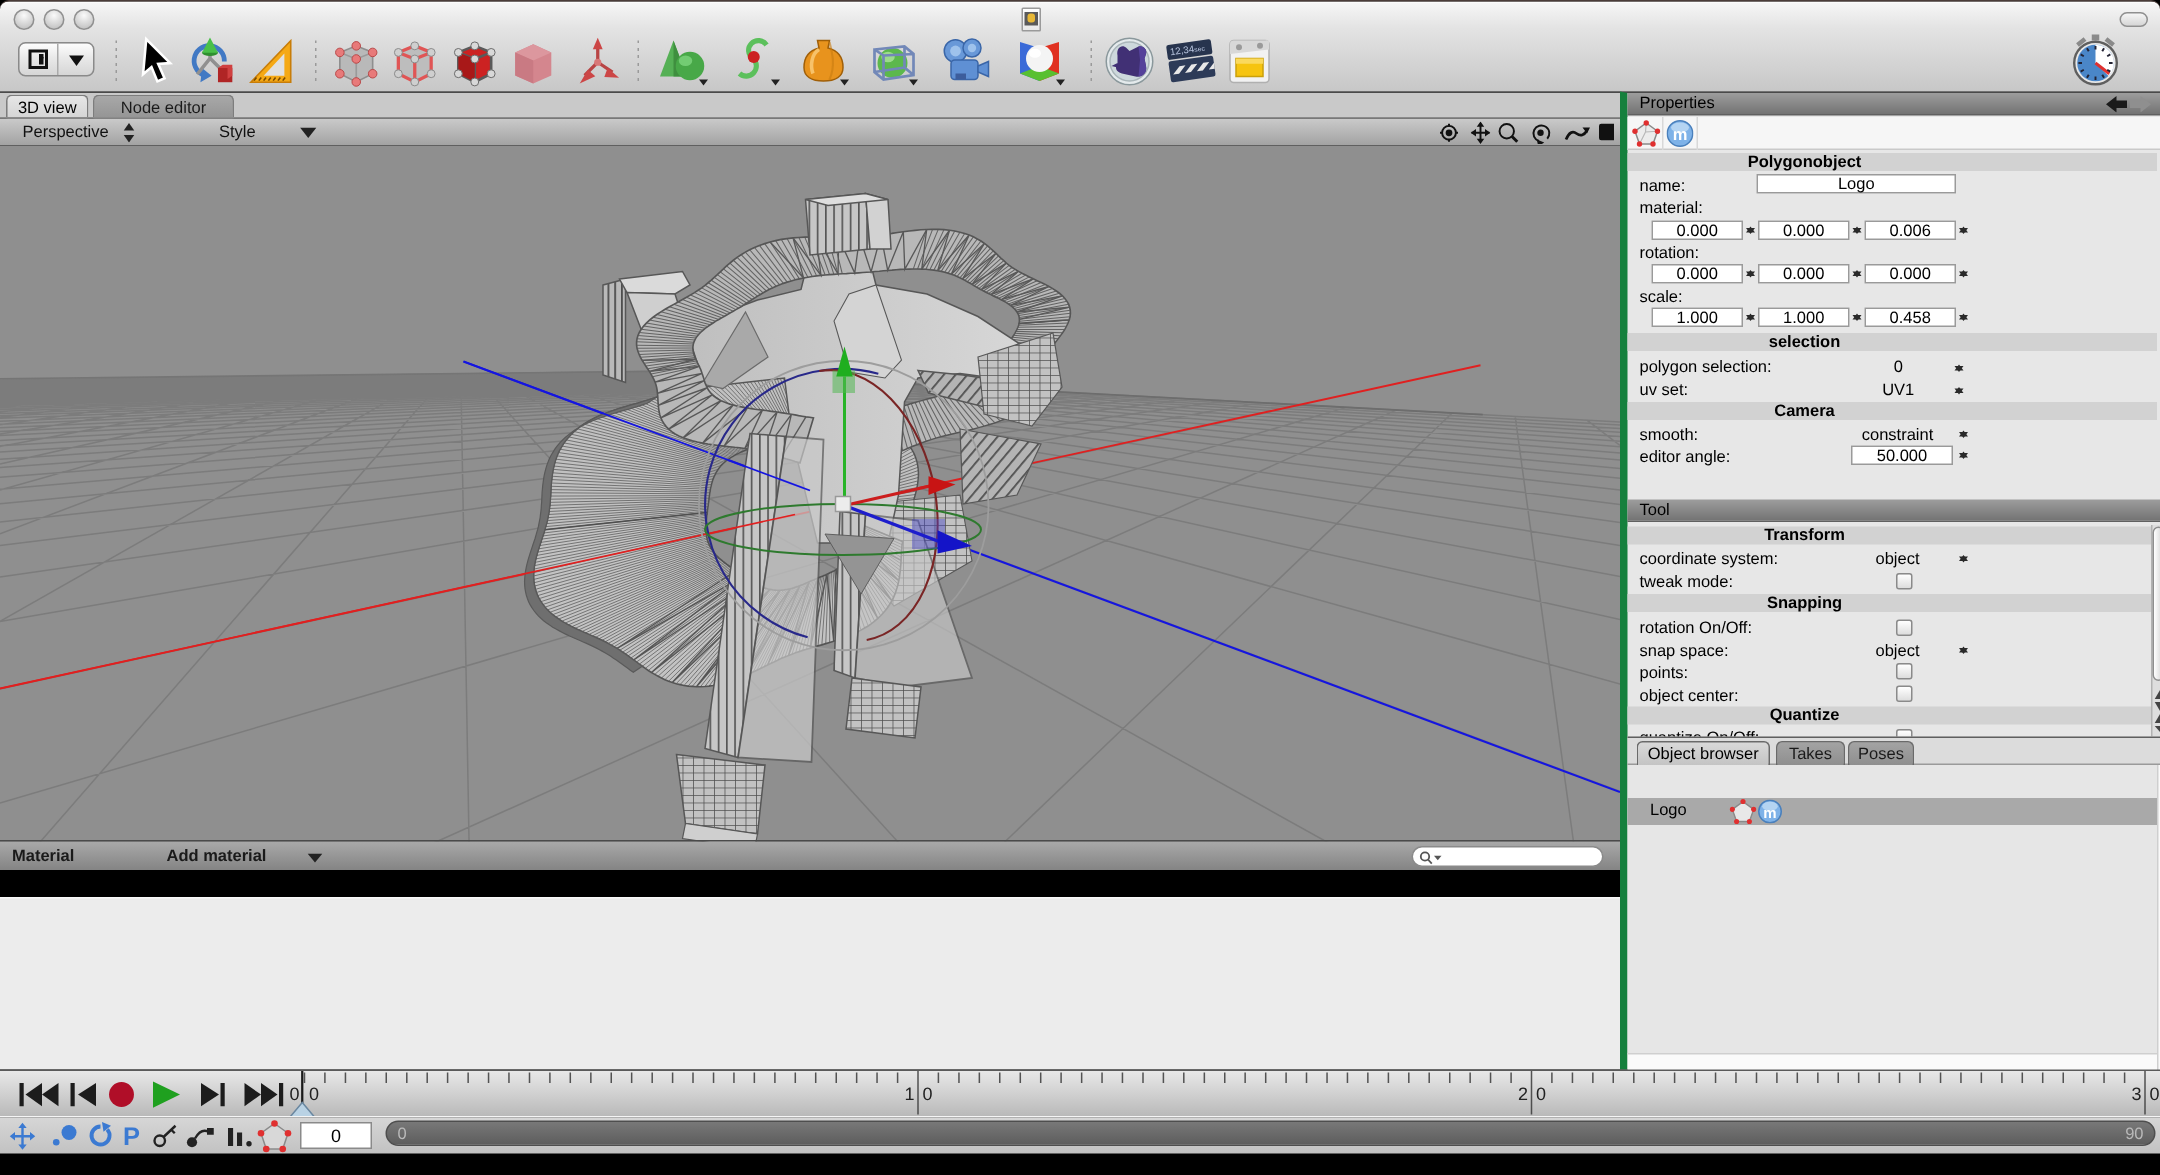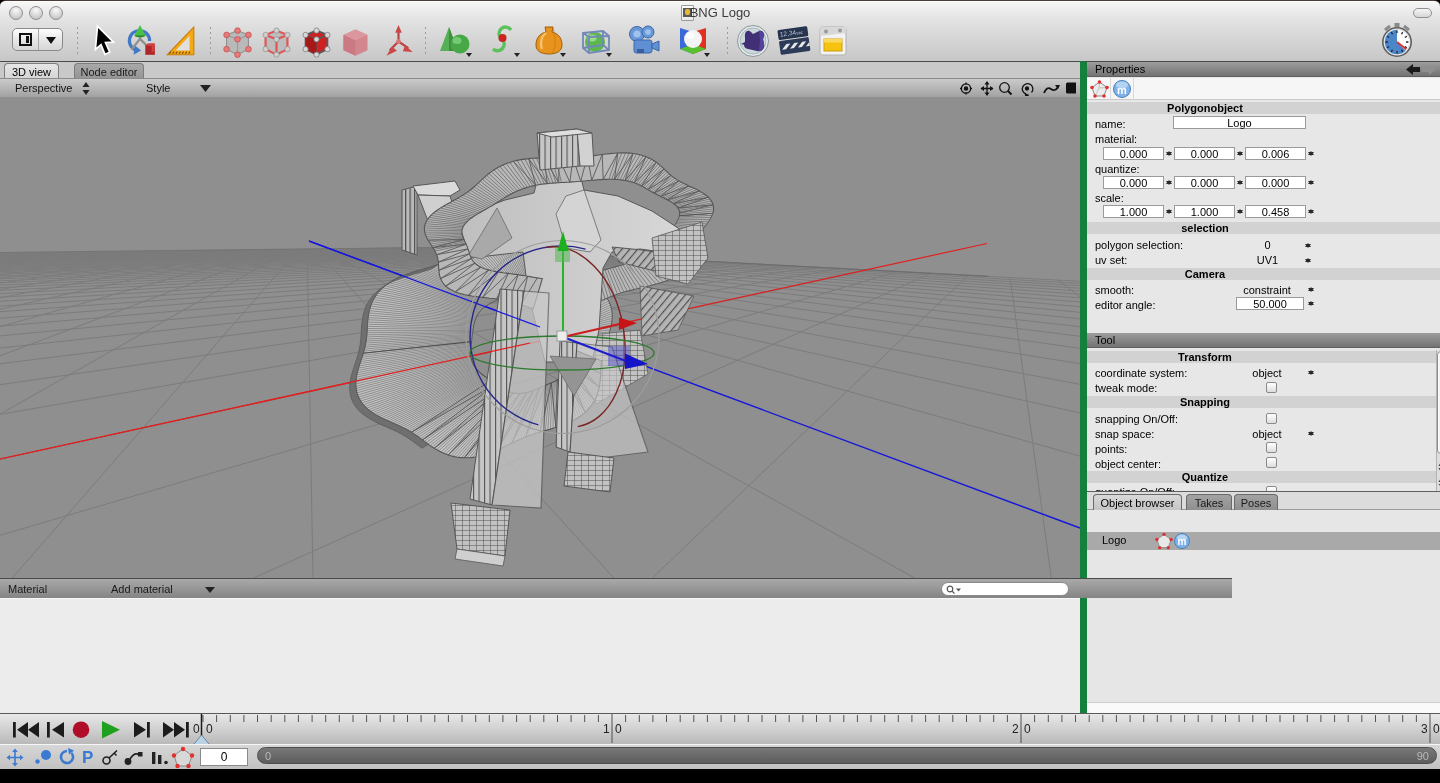--- a/index.html
+++ b/index.html
@@ -21,24 +21,24 @@
 #splitbtn .sq{position:absolute;left:6px;top:4px;width:13px;height:13px;border:2px solid #111}
 #splitbtn .sq i{position:absolute;right:1px;top:1px;width:3px;height:3px;background:#111}
 #splitbtn .sq b{position:absolute;right:1px;bottom:1px;width:3px;height:5px;background:#111}
 #splitbtn .da{position:absolute;left:33px;top:8px;width:0;height:0;border:5px solid transparent;border-top:7px solid #111}
 
 #tabbar{left:0;top:61px;width:1080px;height:17px;background:#c9c9c9;border-top:1px solid #4a4a4a}
 .vtab{position:absolute;top:1px;height:16px;border:1px solid #7d7d7d;border-bottom:none;border-radius:4px 4px 0 0;font-size:11px;color:#000;text-align:center;line-height:16px}
 #perspbar{left:0;top:78px;width:1156px;height:19px;background:linear-gradient(#cacaca,#a2a2a2);border-top:1px solid #8b8b8b;font-size:11px;color:#111}
 #vp{left:0;top:97px;width:1080px;height:481px}
 
-#matbar{left:0;top:578px;width:1232px;height:20px;background:linear-gradient(#a9a9a9,#848484);border-top:1px solid #4a4a4a;font-size:11px;font-weight:normal;color:#1a1a1a}
+#matbar{left:0;top:560px;width:1080px;height:20px;background:linear-gradient(#a9a9a9,#848484);border-top:1px solid #4a4a4a;font-size:11px;font-weight:bold;color:#1a1a1a}
 #matarea{left:0;top:598px;width:1080px;height:115px;background:#ececec;border-top:1px solid #f8f8f8}
 
-#rpanel{left:1080px;top:61px;width:360px;height:652px;background:#e7e7e7;border-left:7px solid #15803d;border-top:1px solid #4a4a4a;font-size:11px;color:#000}
+#rpanel{left:1080px;top:61px;width:360px;height:652px;background:#e7e7e7;border-left:5px solid #15803d;border-top:1px solid #4a4a4a;font-size:11px;color:#000}
 .phdr{position:absolute;left:0;width:359px;height:15px;background:linear-gradient(#9d9d9d,#737373);border-bottom:1px solid #606060;color:#000;font-size:11px;padding-left:8px;line-height:15px}
 .sechdr{position:absolute;left:0;width:353px;height:12px;background:#d2d2d2;font-weight:bold;font-size:11px;line-height:12px}
 .sechdr span{display:block;width:236px;text-align:center}
 .lbl{position:absolute;font-size:11px;color:#000}
 .fld{position:absolute;height:13px;background:#fff;border:1px solid #9a9a9a;font-size:11px;text-align:center;line-height:12px}
 .stp{position:absolute;width:7px;height:13px}
 .stp:before{content:"";position:absolute;left:0;top:1px;border:3.2px solid transparent;border-bottom:4.5px solid #2a2a2a}
 .stp:after{content:"";position:absolute;left:0;bottom:1px;border:3.2px solid transparent;border-top:4.5px solid #2a2a2a}
 .cb{position:absolute;width:11px;height:11px;background:linear-gradient(#fff,#ddd);border:1px solid #8a8a8a;border-radius:2px}
 
@@ -50,21 +50,20 @@
 </style></head><body>
 <div id="win">
 
 <div id="titlebar" class="abs">
  <div class="tl" style="left:9px"></div>
       <div class="tl" style="left:29px"></div>
       <div class="tl" style="left:49px"></div>
  <div id="doc-ico">
         <i></i>
       </div>
- <div id="title">BNG Logo</div>
  <div id="lozenge"></div>
  <div id="splitbtn">
         <div class="half"></div>
         <div class="sq">
           <i></i>
           <b></b>
         </div>
         <div class="da"></div>
       </div>
  <div class="tsep" style="left:77px"></div>
@@ -231,21 +230,21 @@
   <path d="M17 20 L17 7.8 A12.2 12.2 0 0 1 25.7 28.7 Z" fill="#fff"></path>
   <path d="M17 20 L26.2 27.2" stroke="#e03030" stroke-width="2"></path>
   <g stroke="#223" stroke-width="1.3">
    <path d="M17 8.6 l0 2.4 M17 29 l0 2.4 M5.6 20 l2.4 0 M26 20 l2.4 0 M11.3 10.1 l1.2 2.1 M21.5 27.8 l1.2 2.1 M22.7 10.1 l-1.2 2.1 M11.3 29.9 l1.2-2.1 M7.1 14.3 l2.1 1.2 M24.8 24.5 l2.1 1.2 M26.9 14.3 l-2.1 1.2 M7.1 25.7 l2.1-1.2"></path>
   </g>
  </svg>
 </div>
 
 <div id="tabbar" class="abs">
  <div class="vtab" style="left:4px;width:55px;background:linear-gradient(#e6e6e6,#d4d4d4)">3D view</div>
- <div class="vtab" style="left:74px;width:70px;background:linear-gradient(#a8a8a8,#949494);color:#1a1a1a">Node editor</div>
+ <div class="vtab" style="left:62px;width:94px;background:linear-gradient(#a8a8a8,#949494);color:#1a1a1a">Node editor</div>
 </div>
 <div id="perspbar" class="abs">
  <span class="abs" style="left:15px;top:3px">Perspective</span>
  <svg class="abs" style="left:82px;top:3px" width="8" height="13">
         <path d="M4 0 L7.5 5 L.5 5 Z" fill="#222"></path>
         <path d="M4 13 L7.5 8 L.5 8 Z" fill="#222"></path>
       </svg>
  <span class="abs" style="left:146px;top:3px">Style</span>
  <svg class="abs" style="left:200px;top:6px" width="11" height="8">
         <path d="M0 0 L11 0 L5.5 7 Z" fill="#222"></path>
@@ -385,21 +384,21 @@
  <div class="sechdr" style="top:40px"><span style="display:inline-block;width:236px">Polygonobject</span></div>
  <div class="lbl" style="left:8px;top:56px">name:</div>
  <div class="fld" style="left:86px;top:54px;width:133px">Logo</div>
  <div class="lbl" style="left:8px;top:71px">material:</div>
  <div class="fld" style="left:16px;top:85px;width:61px">0.000</div>
       <div class="stp" style="left:79px;top:85px"></div>
  <div class="fld" style="left:87px;top:85px;width:61px">0.000</div>
       <div class="stp" style="left:150px;top:85px"></div>
  <div class="fld" style="left:158px;top:85px;width:61px">0.006</div>
       <div class="stp" style="left:221px;top:85px"></div>
- <div class="lbl" style="left:8px;top:101px">quantize:</div>
+ <div class="lbl" style="left:8px;top:101px">rotation:</div>
  <div class="fld" style="left:16px;top:114px;width:61px">0.000</div>
       <div class="stp" style="left:79px;top:114px"></div>
  <div class="fld" style="left:87px;top:114px;width:61px">0.000</div>
       <div class="stp" style="left:150px;top:114px"></div>
  <div class="fld" style="left:158px;top:114px;width:61px">0.000</div>
       <div class="stp" style="left:221px;top:114px"></div>
  <div class="lbl" style="left:8px;top:130px">scale:</div>
  <div class="fld" style="left:16px;top:143px;width:61px">1.000</div>
       <div class="stp" style="left:79px;top:143px"></div>
  <div class="fld" style="left:87px;top:143px;width:61px">1.000</div>
@@ -422,21 +421,21 @@
       <div class="stp" style="left:221px;top:235px"></div>
 
  <div class="phdr" style="top:271px">Tool</div>
  <div class="sechdr" style="top:289px"><span style="display:inline-block;width:236px">Transform</span></div>
  <div class="lbl" style="left:8px;top:305px">coordinate system:</div>
  <div class="lbl" style="left:140px;top:305px;width:80px;text-align:center">object</div>
       <div class="stp" style="left:221px;top:304px"></div>
  <div class="lbl" style="left:8px;top:320px">tweak mode:</div>
       <div class="cb" style="left:179px;top:320px"></div>
  <div class="sechdr" style="top:334px"><span style="display:inline-block;width:236px">Snapping</span></div>
- <div class="lbl" style="left:8px;top:351px">snapping On/Off:</div>
+ <div class="lbl" style="left:8px;top:351px">rotation On/Off:</div>
       <div class="cb" style="left:179px;top:351px"></div>
  <div class="lbl" style="left:8px;top:366px">snap space:</div>
  <div class="lbl" style="left:140px;top:366px;width:80px;text-align:center">object</div>
       <div class="stp" style="left:221px;top:365px"></div>
  <div class="lbl" style="left:8px;top:381px">points:</div>
       <div class="cb" style="left:179px;top:380px"></div>
  <div class="lbl" style="left:8px;top:396px">object center:</div>
       <div class="cb" style="left:179px;top:395px"></div>
  <div class="sechdr" style="top:409px"><span style="display:inline-block;width:236px">Quantize</span></div>
  <div class="lbl" style="left:8px;top:424px">quantize On/Off:</div>

